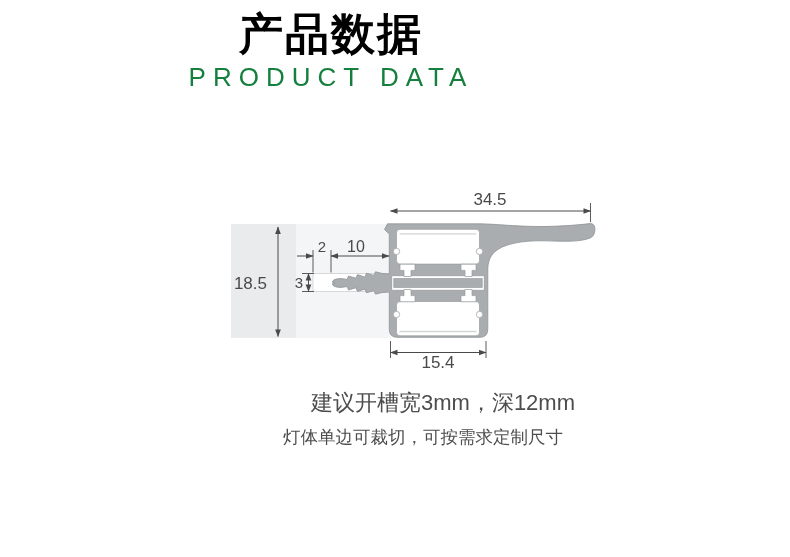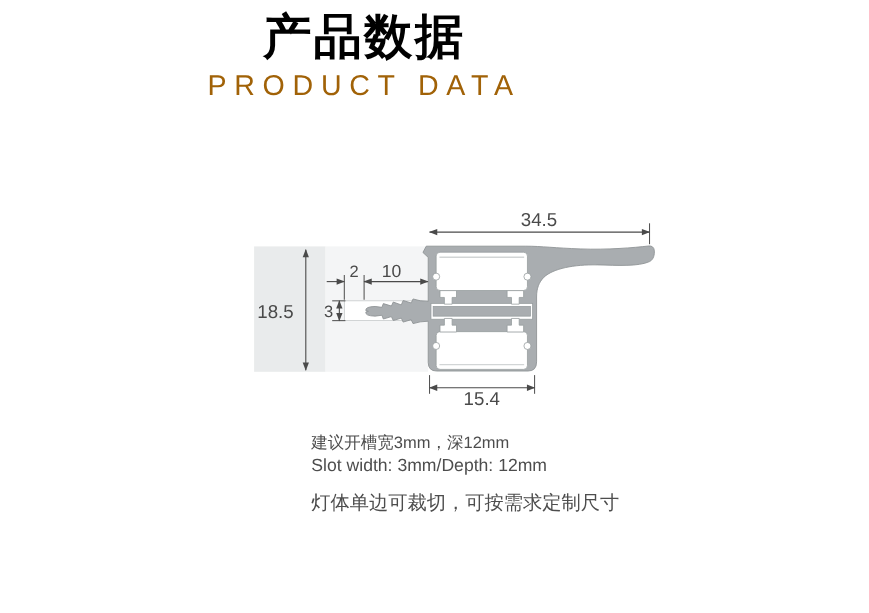--- a/index.html
+++ b/index.html
@@ -1,22 +1,22 @@
 <!DOCTYPE html>
 <html><head>
 <meta charset="utf-8">
 <style>
   html,body{margin:0;padding:0;background:#ffffff;}
   .page{position:relative;width:790px;height:557px;background:#fff;overflow:hidden;
         font-family:"Liberation Sans","DejaVu Sans",sans-serif;}
   .header{position:absolute;left:0;top:10px;width:662px;text-align:center;}
   .title-cn{font-size:44px;font-weight:700;color:#000;letter-spacing:2px;line-height:1.1;}
-  .title-en{margin-top:4px;font-size:26px;font-weight:500;color:#a16207;letter-spacing:7px;}
+  .title-en{margin-top:4px;font-size:26px;font-weight:500;color:#15803d;letter-spacing:7px;}
   .notes{position:absolute;left:283px;top:392px;color:#4d4d4d;}
-  .note-cn1{font-size:15px;line-height:22px;}
+  .note-cn1{font-size:22px;line-height:22px;margin-left:28px;}
   .note-en{font-size:16px;line-height:20px;}
   .note-cn2{font-size:17.5px;margin-top:11px;font-family:Liberation Mono, monospace;}
   svg text{font-family:"Liberation Sans","DejaVu Sans",sans-serif;fill:#4a4a4a;}
   .dim line, .ext line{stroke:#4a4a4a;stroke-width:1;}
   .ext line{stroke-width:0.9;}
 </style>
 </head>
 <body>
 
 <div class="page">
@@ -129,17 +129,16 @@
     <text x="490" y="205" text-anchor="middle" font-size="17">34.5</text>
     <text x="267" y="289" text-anchor="end" font-size="17">18.5</text>
     <text x="322" y="252" text-anchor="middle" font-size="15">2</text>
     <text x="356" y="252" text-anchor="middle" font-size="16">10</text>
     <text x="303" y="288" text-anchor="end" font-size="15">3</text>
     <text x="438" y="368" text-anchor="middle" font-size="17">15.4</text>
   </svg>
 
   <div class="notes">
     <div class="note-cn1">建议开槽宽3mm，深12mm</div>
-    <div class="note-en">Slot width: 3mm/Depth: 12mm</div>
     <div class="note-cn2">灯体单边可裁切，可按需求定制尺寸</div>
   </div>
 
 </div>
 
 </body></html>

